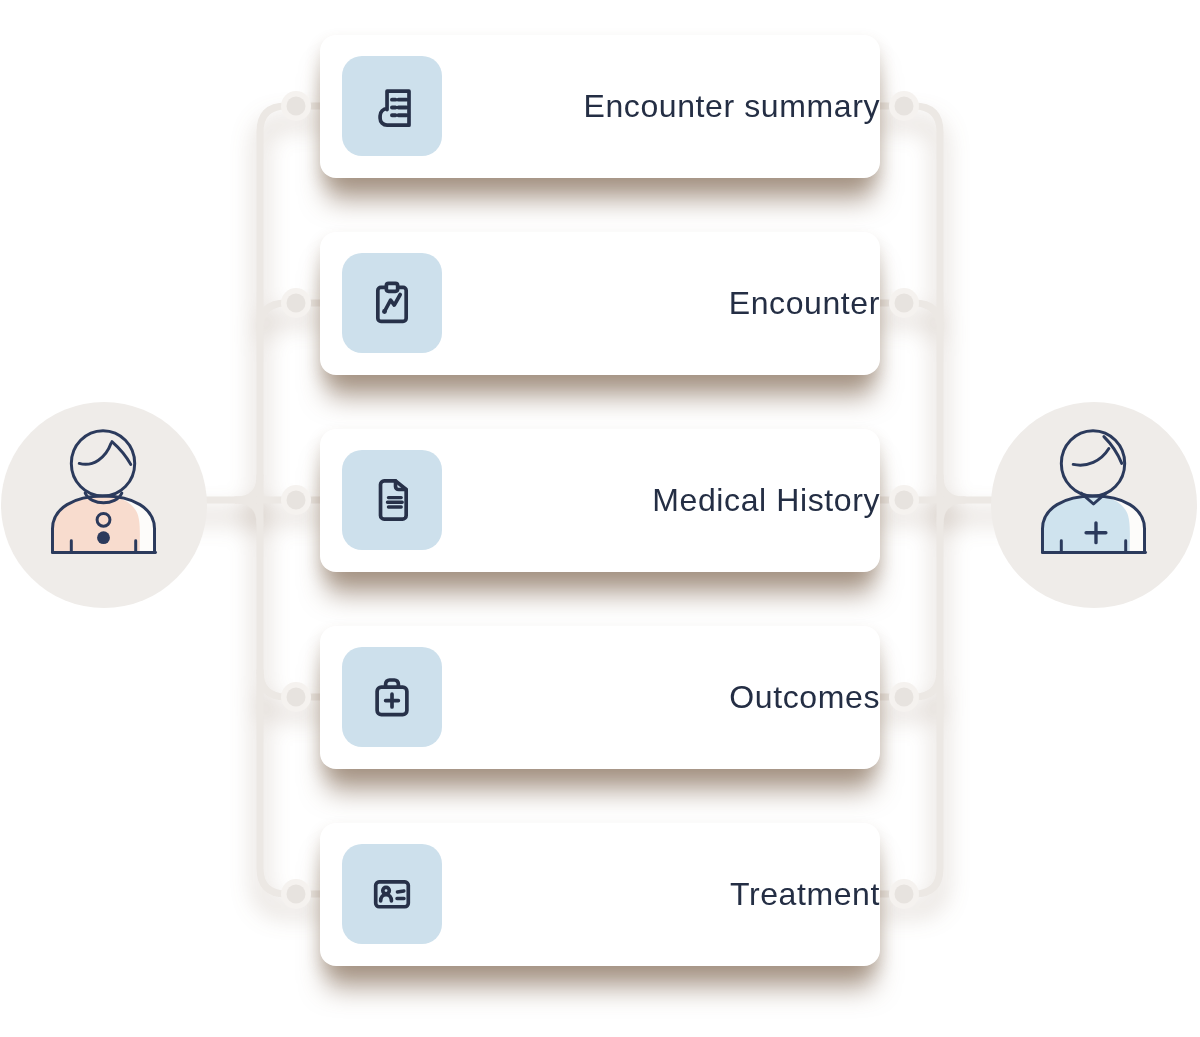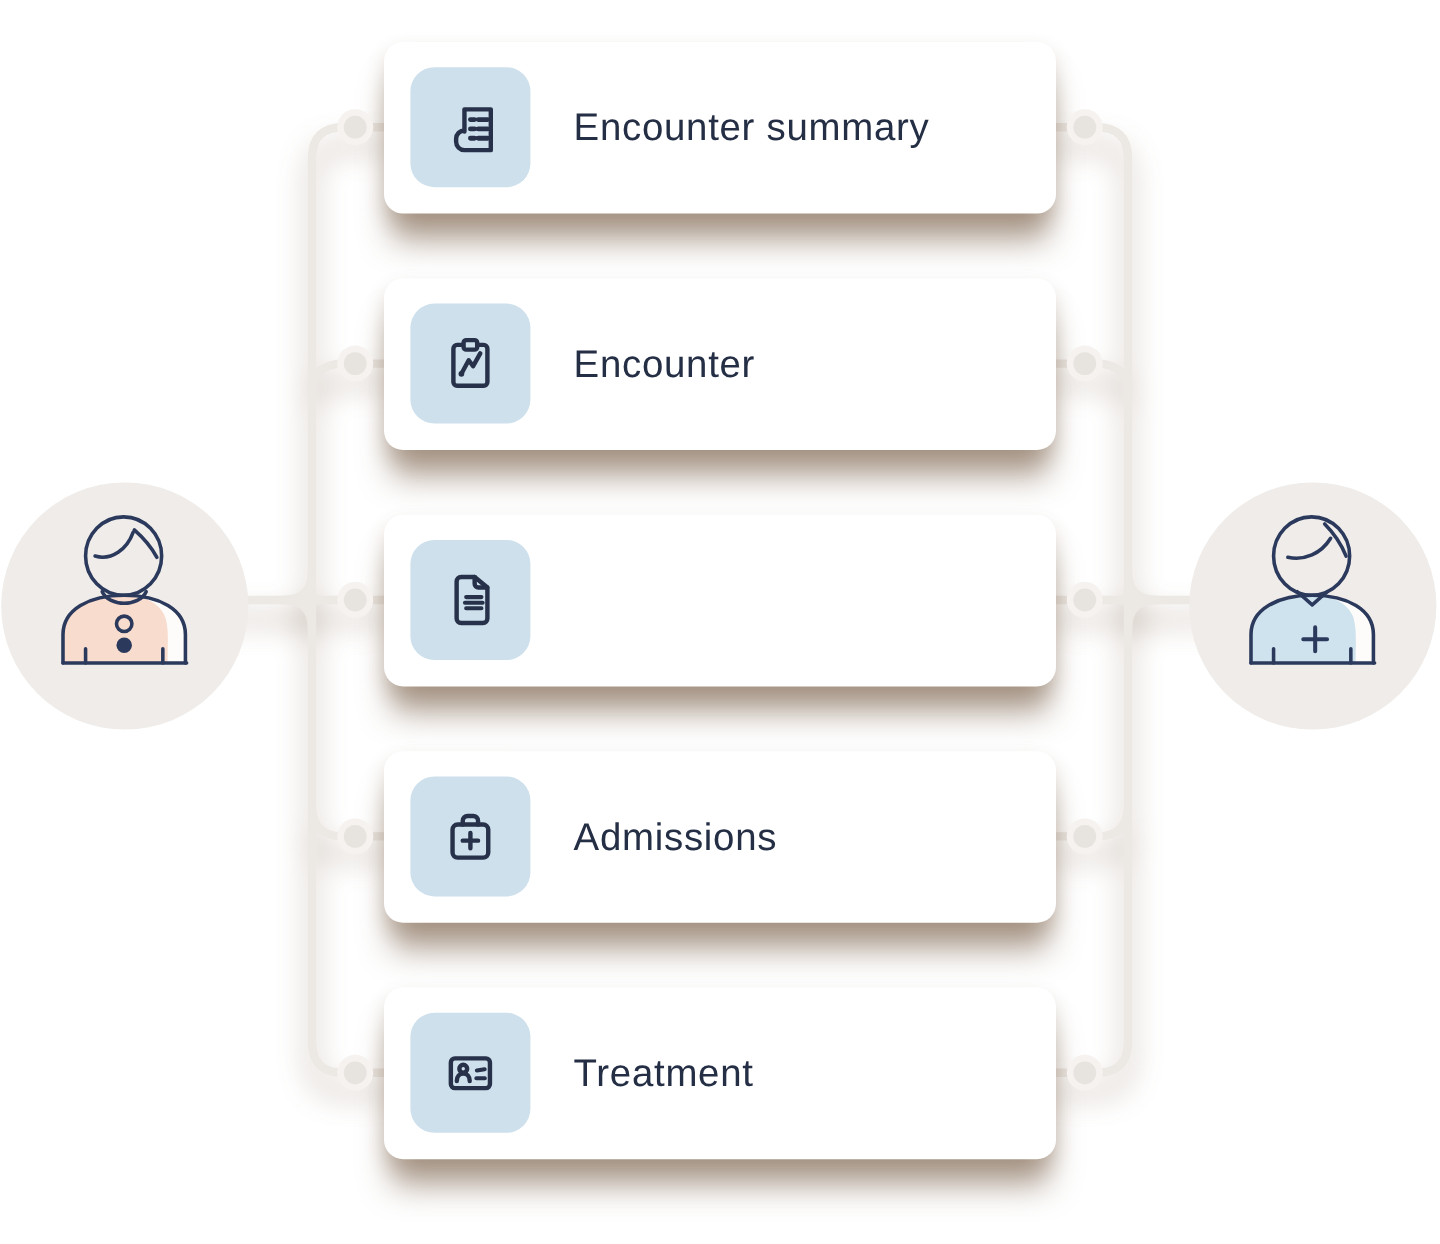--- a/index.html
+++ b/index.html
@@ -9,20 +9,21 @@
   }
   
   .wires{position:absolute;left:0;top:0;z-index:1;
     filter:drop-shadow(0 16px 12px rgba(104,74,47,.38));}
   .wires path{fill:none;stroke:#ece8e4;stroke-width:7;stroke-linecap:round;}
   
   .card{
     position:absolute;left:320px;width:560px;height:143px;background:#ffffff;
     border-radius:16px;display:flex;align-items:center;z-index:2;
     box-shadow:0 28px 26px -6px rgba(104,74,47,.50), 0 8px 16px rgba(104,74,47,.20);
+    justify-content:flex-end;
   }
   .tile{
     position:absolute;left:22px;top:21px;width:100px;height:100px;
     border-radius:20px;background:#cde0ec;
     display:flex;align-items:center;justify-content:center;
   }
   .tile svg{stroke:#273149;fill:none;stroke-width:2.6;stroke-linecap:round;stroke-linejoin:round;}
   .label{
     margin-left:158px;font-size:32px;font-weight:500;color:#242e44;
     letter-spacing:.6px;white-space:nowrap;
@@ -81,31 +82,32 @@
   </div>
 
   <div class="card" style="top:429px">
     <div class="tile">
       <svg width="68" height="68" viewBox="0 0 48 48">
         <path d="M26.5 10.5 h-8 a2.6 2.6 0 0 0 -2.6 2.6 v21.8 a2.6 2.6 0 0 0 2.6 2.6 h12.9 a2.6 2.6 0 0 0 2.6 -2.6 V16.6 Z"></path>
         <path d="M26.5 10.5 v3.9 a2.2 2.2 0 0 0 2.2 2.2 h5.2"></path>
         <path d="M21.5 22.3h9M20.8 25.6h10.4M21.5 28.9h9" stroke-width="2.4"></path>
       </svg>
     </div>
+    <div class="label">Medical History</div>
   </div>
 
   <div class="card" style="top:626px">
     <div class="tile">
       <svg width="68" height="68" viewBox="0 0 48 48">
         <rect x="13.5" y="17" width="21" height="19.5" rx="3"></rect>
         <path d="M19.5 17 v-2.2 a2.8 2.8 0 0 1 2.8 -2.8 h3.4 a2.8 2.8 0 0 1 2.8 2.8 V17"></path>
         <path d="M24 22v9M19.5 26.5h9"></path>
       </svg>
     </div>
-    <div class="label">Admissions</div>
+    <div class="label">Outcomes</div>
   </div>
 
   <div class="card" style="top:823px">
     <div class="tile">
       <svg width="68" height="68" viewBox="0 0 48 48">
         <rect x="12.5" y="15.5" width="23" height="17.5" rx="2.4"></rect>
         <circle cx="19.8" cy="21.6" r="2.3"></circle>
         <path d="M16 28.8 c0 -2.8 1.7 -4.4 3.8 -4.4 s3.8 1.6 3.8 4.4"></path>
         <path d="M27.8 22.6 l4.6 -0.7 M27.5 27.2 h5" stroke-width="2.4"></path>
       </svg>

